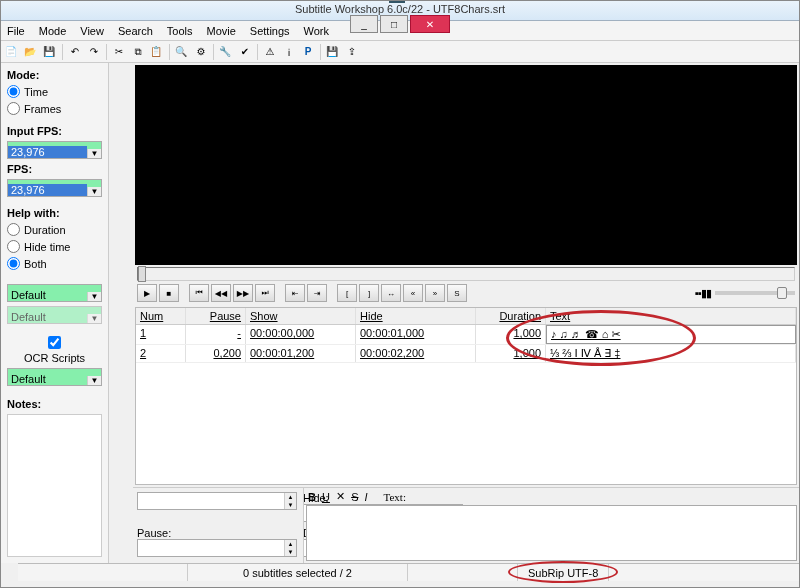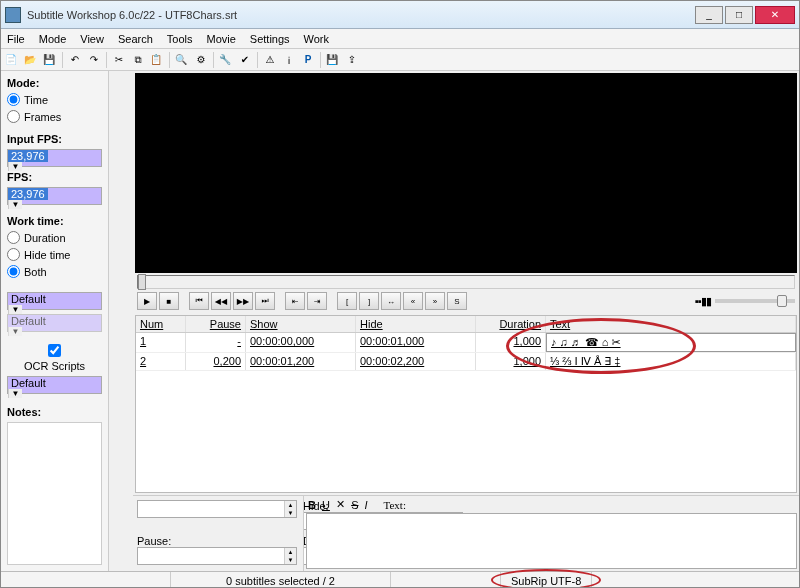--- a/index.html
+++ b/index.html
@@ -1,34 +1,34 @@
 <!DOCTYPE html>
 <html><head>
 <meta charset="utf-8">
 <style>
 * { box-sizing: border-box; margin: 0; padding: 0; font-family: Tahoma, Arial, sans-serif; font-size: 11px; }
 body { background: #f0f0f0; width: 800px; height: 588px; overflow: hidden; border: 1px solid #888; }
-.titlebar { height: 28px; background: linear-gradient(#eaf3fb, #d7e8f7); display: flex; align-items: center; padding: 0 4px; border-bottom: 1px solid #a0b0c0; }
+.titlebar { height: 20px; background: linear-gradient(#eaf3fb, #d7e8f7); display: flex; align-items: center; padding: 0 4px; border-bottom: 1px solid #a0b0c0; flex-direction: column; }
 .titlebar .app-icon { width: 16px; height: 16px; background: #5a8fc0; margin-right: 6px; border: 1px solid #356; }
 .titlebar .title { flex: 1; color: #333; }
 .titlebar .win-btns { display: flex; gap: 2px; }
 .titlebar .win-btn { width: 28px; height: 18px; border: 1px solid #888; display: flex; align-items: center; justify-content: center; background: #e8e8e8; font-size: 10px; }
 .titlebar .win-btn.close { background: #d35; color: #fff; border-color: #a13; width: 40px; }
 .menubar { height: 20px; display: flex; align-items: center; padding: 0 6px; background: #f4f4f4; border-bottom: 1px solid #ccc; gap: 14px; font-size: 12px; }
 .menubar span { cursor: default; }
 .toolbar { height: 22px; display: flex; align-items: center; padding: 0 2px; background: #f4f4f4; border-bottom: 1px solid #ccc; gap: 1px; }
 .tb-btn { width: 18px; height: 18px; border: 1px solid transparent; display: flex; align-items: center; justify-content: center; font-size: 10px; }
 .tb-sep { width: 1px; height: 16px; background: #ccc; margin: 0 2px; }
 .main { display: flex; height: 500px; gap: 24px; }
 .left-panel { width: 108px; padding: 6px; background: #f4f4f4; border-right: 1px solid #ccc; display: flex; flex-direction: column; gap: 4px; }
 .left-panel .lbl { font-weight: bold; }
 .radio-row { display: flex; align-items: center; gap: 4px; }
 .radio-row input { margin: 0; }
 .fps-box { background: #3d7dd6; color: #fff; padding: 1px 3px; display: inline-block; }
-.combo { display: flex; align-items: flex-start; border: 1px solid #aaa; background: #c4b5fd; height: 18px; flex-direction: column; }
+.combo { display: flex; align-items: flex-end; border: 1px solid #aaa; background: #86efac; height: 18px; }
 .combo span:first-child { flex: 1; padding: 0 3px; }
 .combo .arrow { width: 14px; text-align: center; background: #eee; border-left: 1px solid #ccc; font-size: 8px; }
 .checkrow { display: flex; align-items: center; gap: 3px; }
 .right-area { flex: 1; display: flex; flex-direction: column; }
 .video { flex: 0 0 200px; background: #000; margin: 2px; }
 .scrubber { height: 14px; margin: 0 4px; border: 1px inset #ccc; position: relative; }
 .scrubber .thumb { position: absolute; left: 0; top: -2px; width: 8px; height: 16px; background: #ddd; border: 1px solid #888; }
 .player-controls { height: 24px; display: flex; align-items: center; padding: 0 4px; gap: 2px; }
 .pc-btn { width: 20px; height: 18px; border: 1px solid #aaa; background: linear-gradient(#fafafa,#ddd); display: flex; align-items: center; justify-content: center; font-size: 8px; }
 .vol { margin-left: auto; display: flex; align-items: center; gap: 4px; font-size: 9px; }
@@ -45,21 +45,21 @@
 .bottom-edit { height: 76px; display: flex; border-top: 1px solid #ccc; }
 .time-editors { width: 170px; padding: 4px; display: grid; grid-template-columns: 1fr 1fr; gap: 2px 6px; }
 .time-editors .tcell label { display: block; }
 .te-box { display: flex; border: 1px solid #aaa; height: 18px; }
 .te-box input { border: none; flex: 1; padding: 0 2px; font-size: 11px; }
 .te-box .spin { width: 12px; display: flex; flex-direction: column; }
 .te-box .spin span { flex:1; font-size:6px; text-align:center; background:#eee; border-left:1px solid #ccc; line-height:8px; }
 .text-editor { flex: 1; border-left: 1px solid #ccc; padding: 2px; display: flex; flex-direction: column; }
 .text-toolbar { display: flex; gap: 6px; align-items: center; padding: 0 2px; font-size: 10px; }
 .text-area { flex: 1; border: 1px solid #aaa; background: #fff; margin-top: 2px; }
-.statusbar { height: 18px; border-top: 1px solid #bbb; display: flex; align-items: center; font-size: 10px; background: #f4f4f4; position: relative; }
+.statusbar { height: 18px; border-top: 1px solid #bbb; display: flex; align-items: center; font-size: 10px; background: #f4f4f4; position: relative; margin-left: 17px; }
 .status-cell { padding: 0 10px; border-right: 1px solid #ccc; height: 100%; display: flex; align-items: center; }
 .ellipse2 { position: absolute; border: 2px solid #c1272d; border-radius: 50%; width: 110px; height: 22px; pointer-events: none; }
 </style>
 </head>
 <body>
 
 <div class="titlebar">
   <div class="app-icon"></div>
   <div class="title">Subtitle Workshop 6.0c/22 - UTF8Chars.srt</div>
   <div class="win-btns">
@@ -123,21 +123,21 @@
         <span class="fps-box">23,976</span>
         <span class="arrow">▼</span>
       </div>
 
     <div class="lbl">FPS:</div>
     <div class="combo">
         <span class="fps-box">23,976</span>
         <span class="arrow">▼</span>
       </div>
 
-    <div class="lbl" style="margin-top:6px;">Work time:</div>
+    <div class="lbl" style="margin-top:6px;">Help with:</div>
     <div class="radio-row">
         <input type="radio" style="">
         <span>Duration</span>
       </div>
     <div class="radio-row">
         <input type="radio" style="">
         <span>Hide time</span>
       </div>
     <div class="radio-row">
         <input type="radio" checked="" style="">

